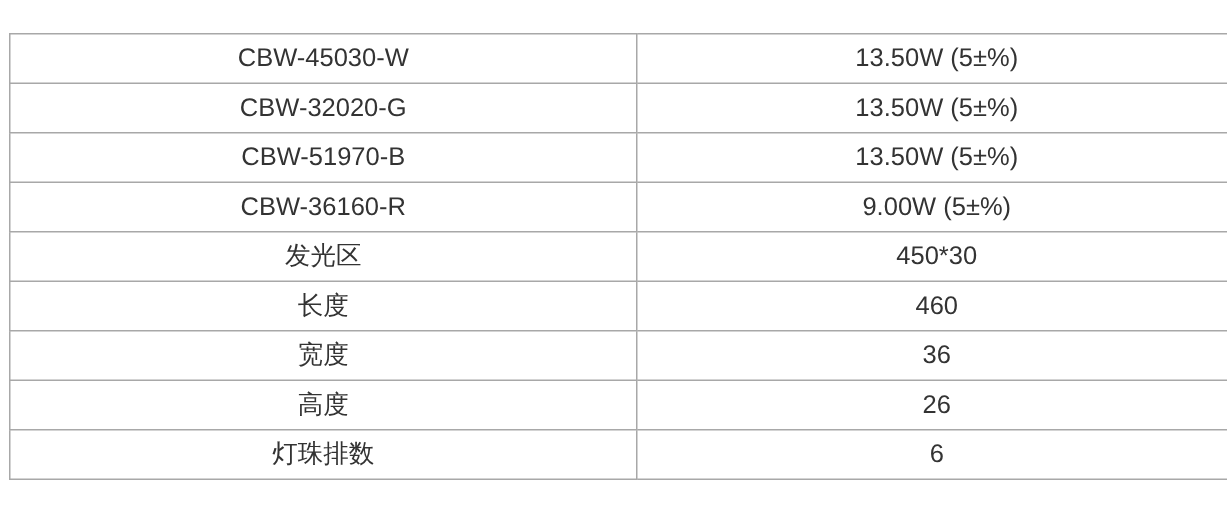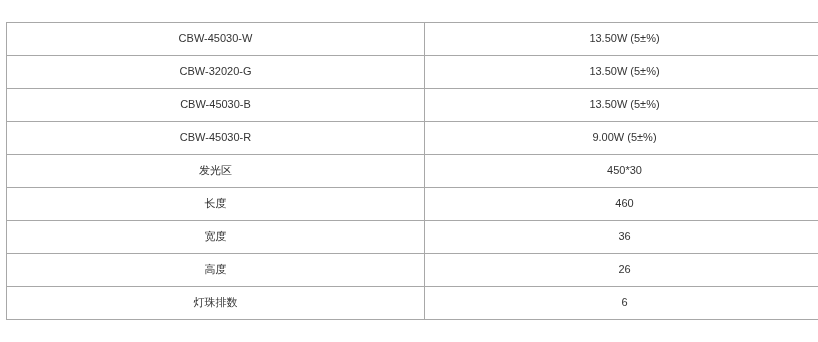--- a/index.html
+++ b/index.html
@@ -26,21 +26,21 @@
     border-collapse: collapse;
     table-layout: fixed;
   }
 
   table.spec-table td {
     border: 1px solid #a8a8a8;
     height: 32px;
     padding: 0 4px;
     text-align: center;
     vertical-align: middle;
-    font-size: 11px;
+    font-size: 17px;
     line-height: 1.2;
     color: #333333;
     white-space: nowrap;
     overflow: hidden;
   }
 
   table.spec-table td.col-label {
     width: 409px;
   }
 
@@ -56,25 +56,25 @@
     <tbody>
       <tr>
         <td class="col-label">CBW-45030-W</td>
         <td class="col-value">13.50W (5±%)</td>
       </tr>
       <tr>
         <td class="col-label">CBW-32020-G</td>
         <td class="col-value">13.50W (5±%)</td>
       </tr>
       <tr>
-        <td class="col-label">CBW-45030-B</td>
+        <td class="col-label">CBW-51970-B</td>
         <td class="col-value">13.50W (5±%)</td>
       </tr>
       <tr>
-        <td class="col-label">CBW-45030-R</td>
+        <td class="col-label">CBW-36160-R</td>
         <td class="col-value">9.00W (5±%)</td>
       </tr>
       <tr>
         <td class="col-label">发光区</td>
         <td class="col-value">450*30</td>
       </tr>
       <tr>
         <td class="col-label">长度</td>
         <td class="col-value">460</td>
       </tr>

